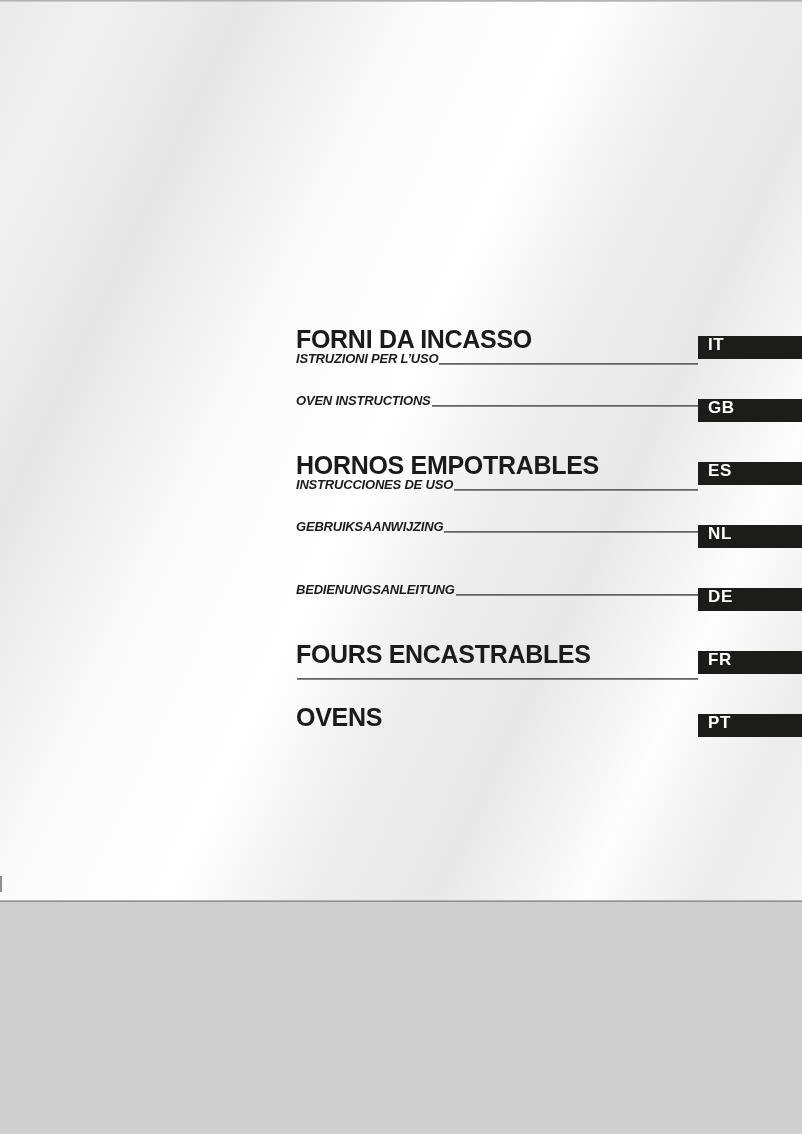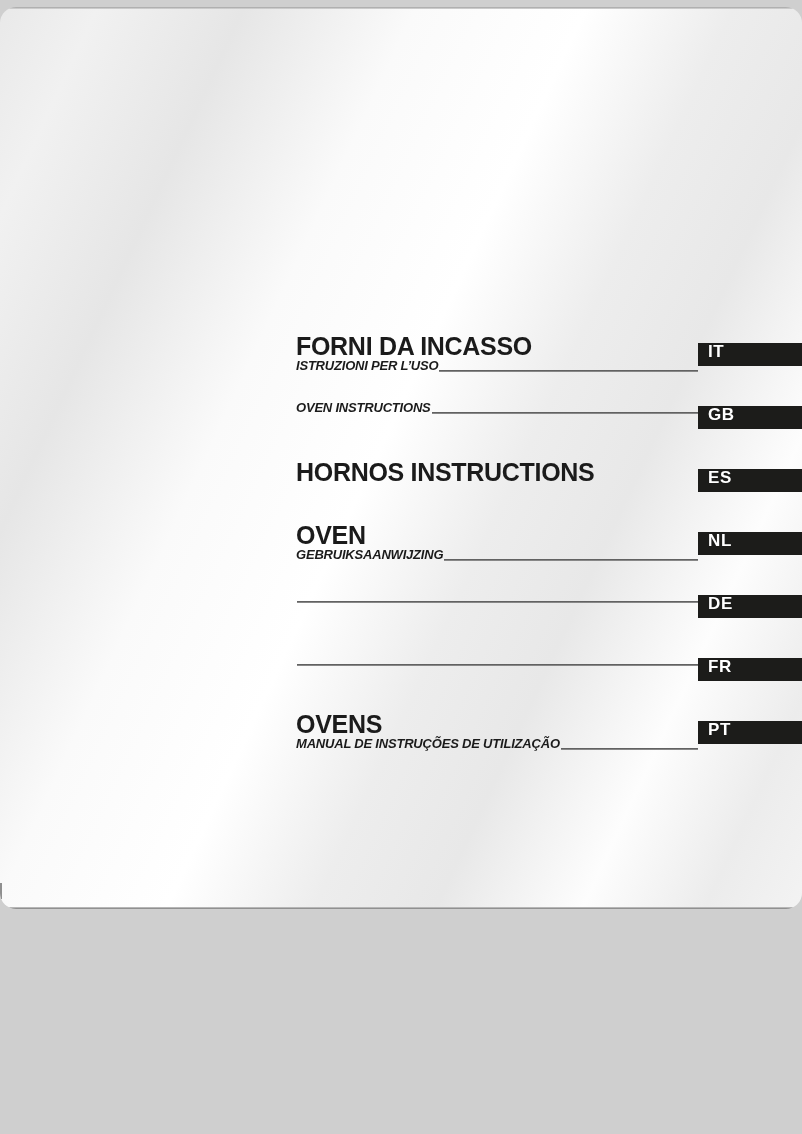--- a/index.html
+++ b/index.html
@@ -6,29 +6,28 @@
     --badge-bg:#1c1c1a;
     --text-color:#1b1b1b;
     --rule-top:#4f4f4f;
     --rule-bottom:#9a9a9a;
     --badge-text:#ffffff;
   }
   html,body{margin:0;padding:0;background:#cfcfcf;}
   .page{
     position:relative;
     width:802px;height:902px;
-    margin:7px auto;
+    margin:0 auto;
     overflow:hidden;
     font-family:"Liberation Sans", sans-serif;
     background:
       linear-gradient(115deg,
         #e9e9e9 0%, #f1f1f1 8%, #e6e6e6 20%, #fafafa 34%,
         #ffffff 48%, #ededed 60%, #e8e8e8 70%, #fdfdfd 82%,
         #ececec 92%, #f3f3f3 100%);
-    border-radius: 16px;
   }
   .edge-top{
     position:absolute;top:0;left:0;right:0;height:2px;
     background:linear-gradient(#a3a3a3,#d8d8d8);
   }
   .edge-bottom{
     position:absolute;bottom:0;left:0;right:0;height:2px;
     background:linear-gradient(#c9c9c9,#7d7d7d);
   }
   .edge-tick{
@@ -95,61 +94,62 @@
     <div class="sub-row">
       <div class="subtitle">OVEN INSTRUCTIONS</div>
       <div class="rule"></div>
     </div>
     <div class="badge">
       <span class="badge-label">GB</span>
     </div>
   </div>
 
   <div class="entry" style="top:455px">
-    <div class="title">HORNOS INSTRUCTIONS</div>
+    <div class="title">HORNOS EMPOTRABLES</div>
+    <div class="sub-row">
+      <div class="subtitle">INSTRUCCIONES DE USO</div>
+      <div class="rule"></div>
+    </div>
     <div class="badge">
       <span class="badge-label">ES</span>
     </div>
   </div>
 
   <div class="entry" style="top:518px">
-    <div class="title">OVEN</div>
     <div class="sub-row">
       <div class="subtitle">GEBRUIKSAANWIJZING</div>
       <div class="rule"></div>
     </div>
     <div class="badge">
       <span class="badge-label">NL</span>
     </div>
   </div>
 
   <div class="entry" style="top:581px">
     <div class="sub-row">
+      <div class="subtitle">BEDIENUNGSANLEITUNG</div>
       <div class="rule"></div>
     </div>
     <div class="badge">
       <span class="badge-label">DE</span>
     </div>
   </div>
 
   <div class="entry" style="top:644px">
+    <div class="title">FOURS ENCASTRABLES</div>
     <div class="sub-row">
       <div class="rule"></div>
     </div>
     <div class="badge">
       <span class="badge-label">FR</span>
     </div>
   </div>
 
   <div class="entry" style="top:707px">
     <div class="title">OVENS</div>
-    <div class="sub-row">
-      <div class="subtitle">MANUAL DE INSTRUÇÕES DE UTILIZAÇÃO</div>
-      <div class="rule"></div>
-    </div>
     <div class="badge">
       <span class="badge-label">PT</span>
     </div>
   </div>
 
   <div class="edge-tick"></div>
   <div class="edge-bottom"></div>
 </div>
 
 </body></html>

